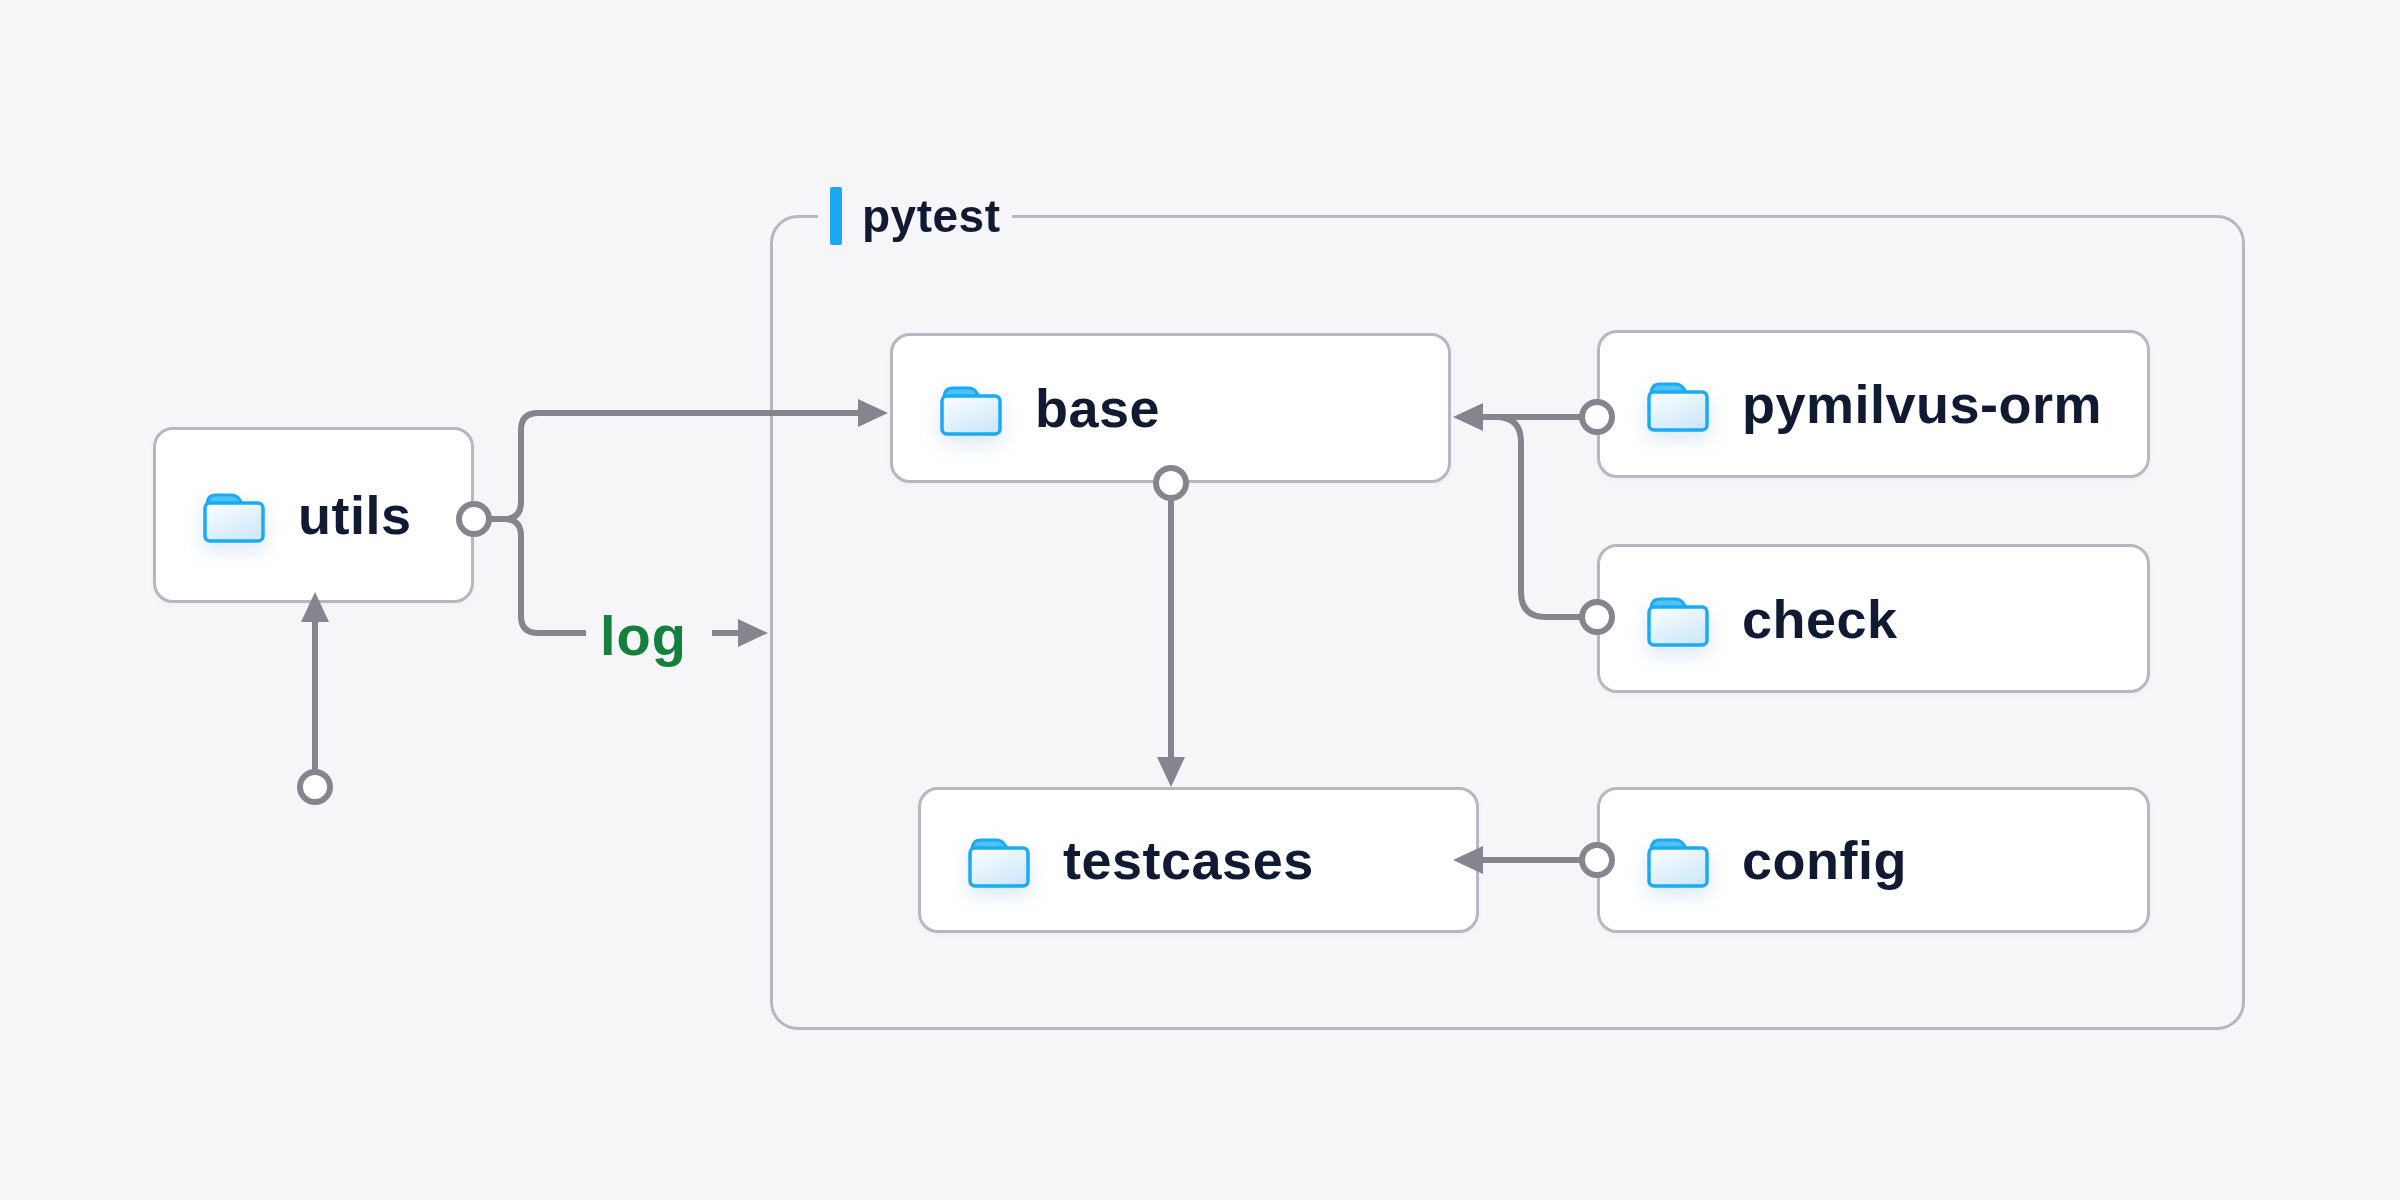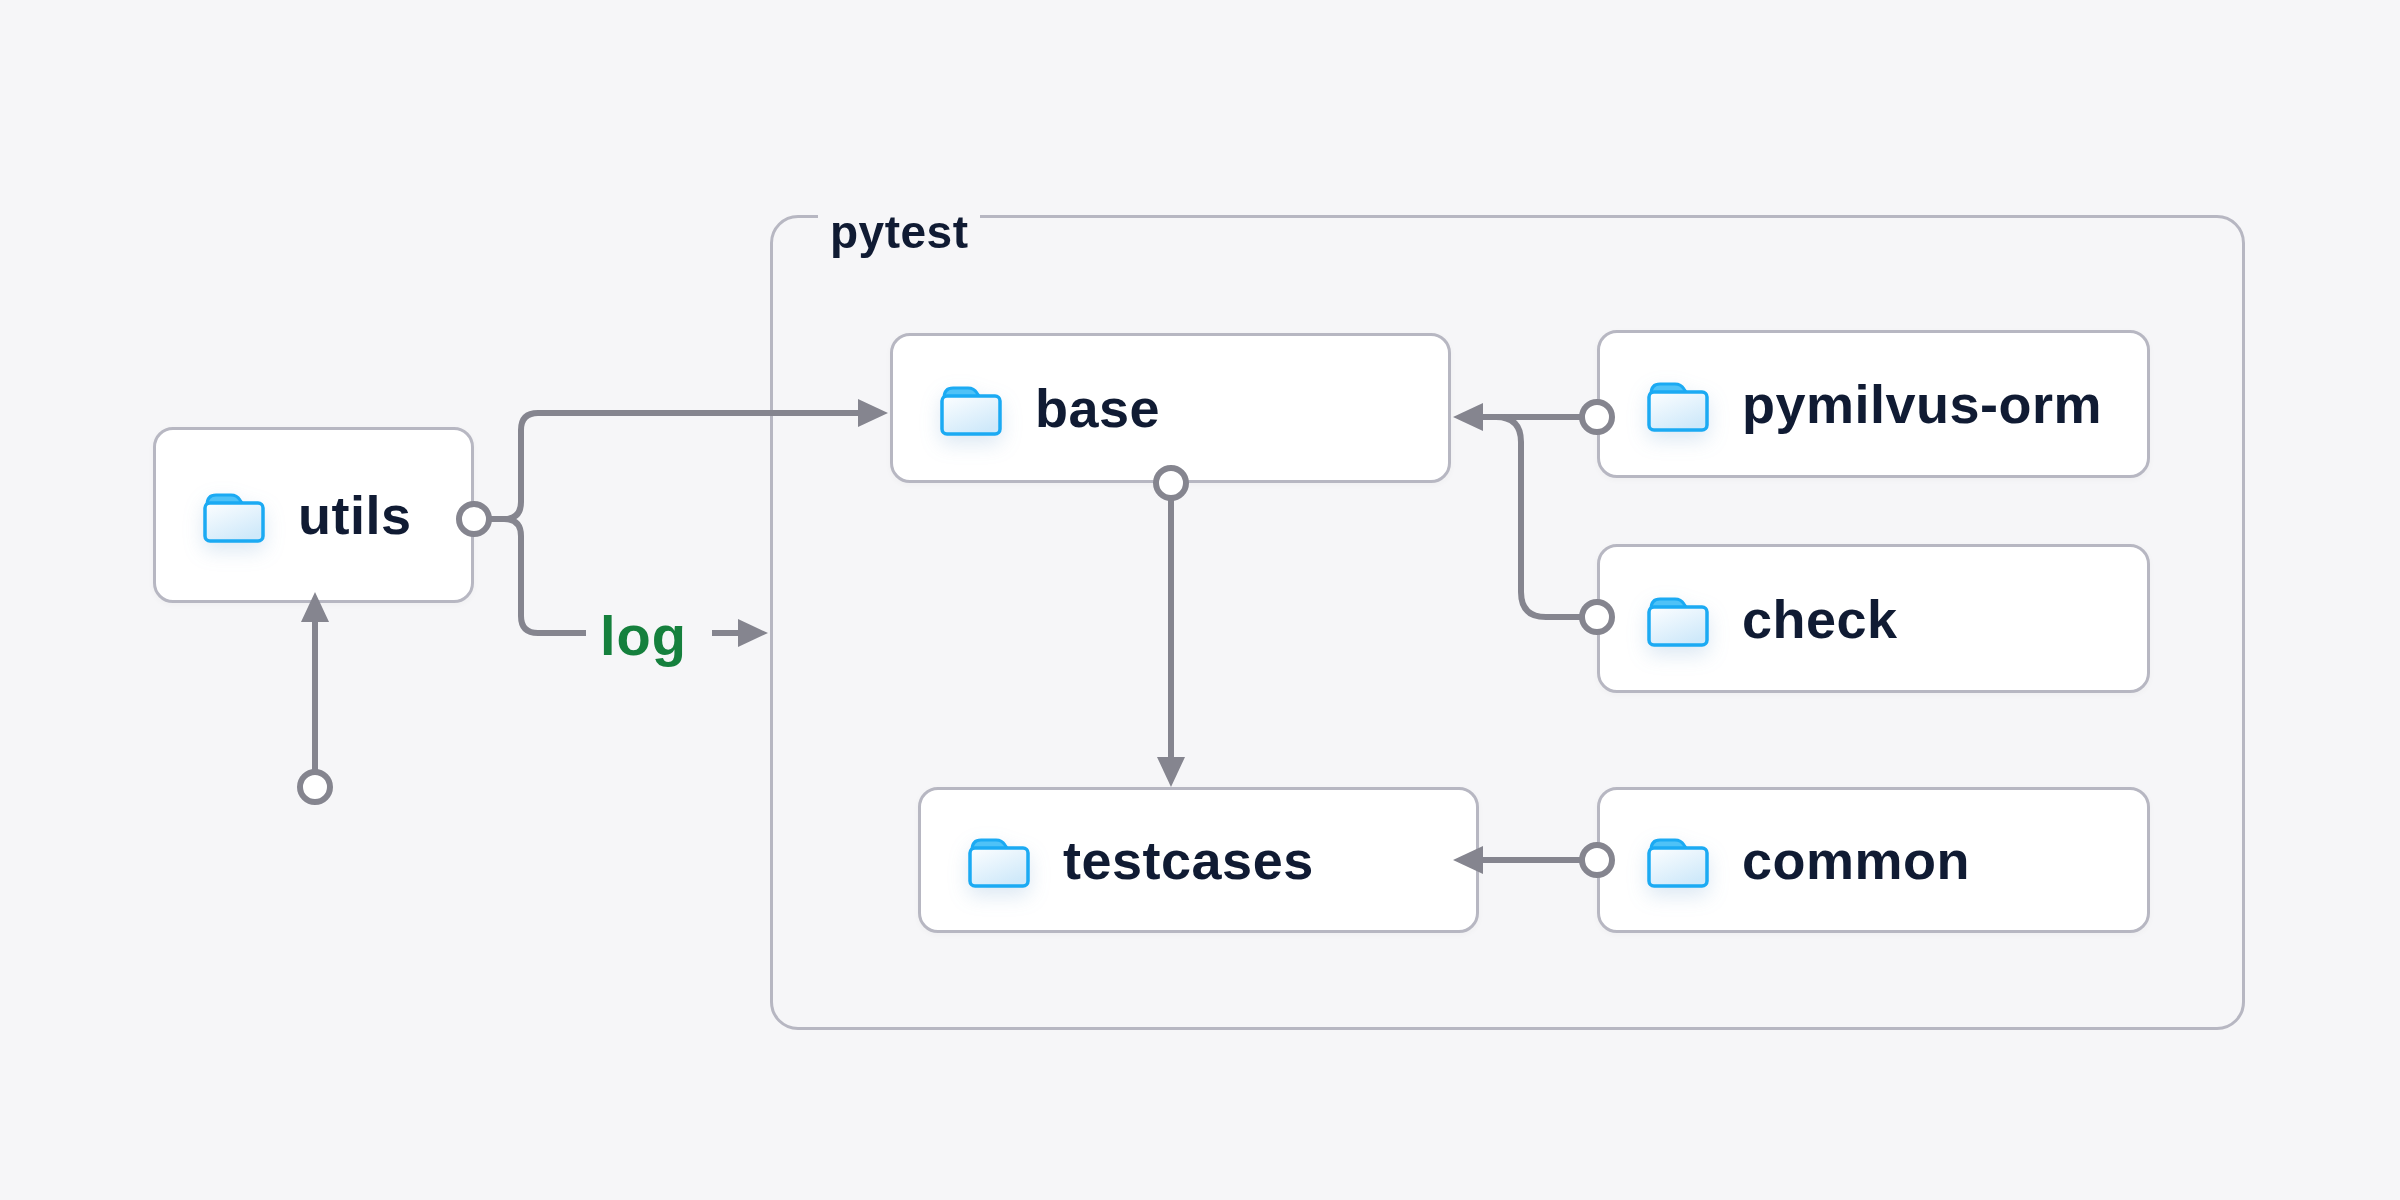--- a/index.html
+++ b/index.html
@@ -39,21 +39,20 @@
     box-sizing:border-box;
     z-index:1;
   }
   .group-label{
     position:absolute;
     left:818px;top:185px;height:62px;
     display:flex;align-items:center;gap:20px;
     background:#f6f6f8;
     padding:0 12px;
     z-index:2;
-    flex-direction:column;
   }
   .group-label .bar{
     width:12px;height:58px;background:#1ba8f4;border-radius:2px;
   }
   .group-label .gtext{
     font-size:46px;font-weight:700;color:#101b33;letter-spacing:0.5px;
   }
 
   
   .edge-label{
@@ -127,21 +126,21 @@
     <svg class="folder" width="68" height="60" viewBox="0 0 68 60">
         <use href="#folderShape"></use>
       </svg>
     <span class="label">testcases</span>
   </div>
 
   <div class="node" style="left:1597px;top:787px;width:553px;height:146px;">
     <svg class="folder" width="68" height="60" viewBox="0 0 68 60">
         <use href="#folderShape"></use>
       </svg>
-    <span class="label">common</span>
+    <span class="label">config</span>
   </div>
 
   <span class="edge-label">log</span>
 
   <svg class="wires" width="2400" height="1200" viewBox="0 0 2400 1200">
 
     <g>
       <line class="wire" x1="315" y1="773" x2="315" y2="620"></line>
       <polygon class="head" points="315,592 301,622 329,622"></polygon>
       <circle class="port" cx="315" cy="787" r="15"></circle>

